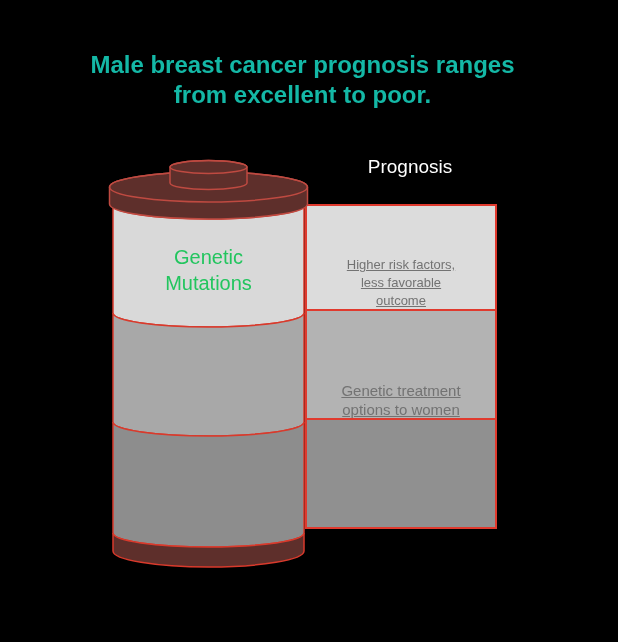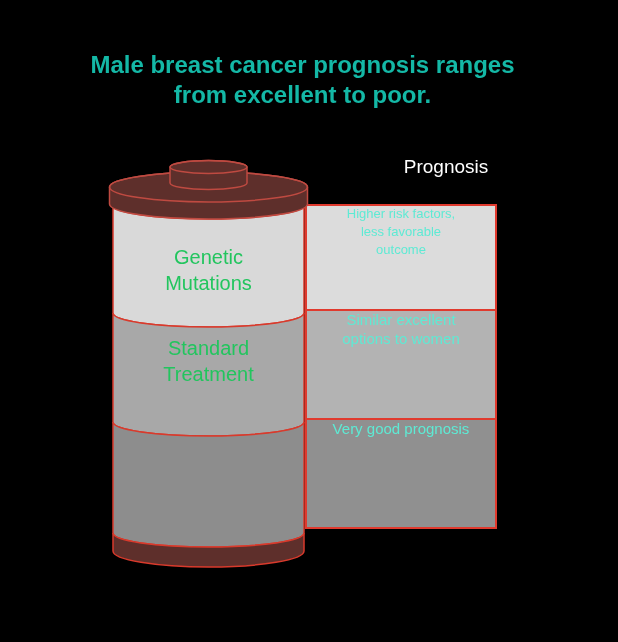--- a/index.html
+++ b/index.html
@@ -6,35 +6,35 @@
   .stage {
     position:relative; width:618px; height:642px; background:#000;
     font-family:"Liberation Sans", sans-serif; overflow:hidden;
   }
   .title {
     position:absolute; top:50px; left:0; width:605px;
     text-align:center; color:#14b8a6; font-size:24px; font-weight:bold;
     line-height:30px; white-space:pre-line; z-index:2;
   }
   .col-header {
-    position:absolute; top:156px; left:356px; width:180px;
+    position:absolute; top:156px; left:320px; width:180px;
     text-align:center; color:#fff; font-size:19px; z-index:2;
   }
   svg.diagram { position:absolute; left:0; top:0; z-index:1; }
   .seg-label {
     position:absolute; left:128px; width:161px; text-align:center;
     color:#22c55e; font-size:20px; line-height:26px; z-index:2;
   }
   .seg-label.s1 { top:244px; }
   .seg-label.s2 { top:335px; }
   .seg-label.s3 { top:469px; }
   .box-text {
     position:absolute; left:306px; width:190px;
-    display:flex; align-items:flex-start; justify-content:center;
-    text-align:center; color:#5eead4; z-index:2;
+    display:flex; align-items:flex-end; justify-content:center;
+    text-align:center; color:#737373; z-index:2;text-decoration:underline;
   }
   .box-text.b1 { top:205px; height:105px; font-size:13px; line-height:18px; }
   .box-text.b2 { top:310px; height:109px; font-size:15px; line-height:19px; }
   .box-text.b3 { top:419px; height:109px; font-size:15px; line-height:19px; }
   .box-text.b1 span { max-width:122px; }
   .box-text.b2 span { max-width:132px; }
   .box-text.b3 span { max-width:170px; }
 </style>
 </head>
 <body>
@@ -59,25 +59,21 @@
     <path d="M113,533 A95.5,14 0 0 0 304,533 L304,551 A95.5,16 0 0 1 113,551 Z" stroke-width="1.5" fill="#5e2f2b" stroke="#d93a2c"></path>
 
     <path d="M109.5,187 A99,15 0 0 1 307.5,187 L307.5,204 A99,15 0 0 1 109.5,204 Z" stroke-width="1.5" fill="#5e2f2b" stroke="#bf4a41"></path>
     <ellipse cx="208.5" cy="187" rx="99" ry="15" fill="none" stroke-width="1.5" stroke="#bf4a41"></ellipse>
 
     <path d="M170,167 A38.5,6.5 0 0 1 247,167 L247,183 A38.5,6.5 0 0 1 170,183 Z" stroke-width="1.5" fill="#5e2f2b" stroke="#bf4a41"></path>
     <ellipse cx="208.5" cy="167" rx="38.5" ry="6.5" fill="none" stroke-width="1.5" stroke="#bf4a41"></ellipse>
   </svg>
 
   <div class="seg-label s1">Genetic Mutations</div>
-  <div class="seg-label s2">Standard Treatment</div>
 
   <div class="box-text b1">
     <span>Higher risk factors, less favorable outcome</span>
   </div>
   <div class="box-text b2">
-    <span>Similar excellent options to women</span>
-  </div>
-  <div class="box-text b3">
-    <span>Very good prognosis</span>
+    <span>Genetic treatment options to women</span>
   </div>
 
 </div>
 
 </body></html>

